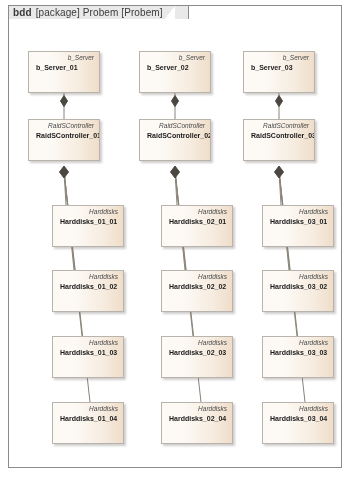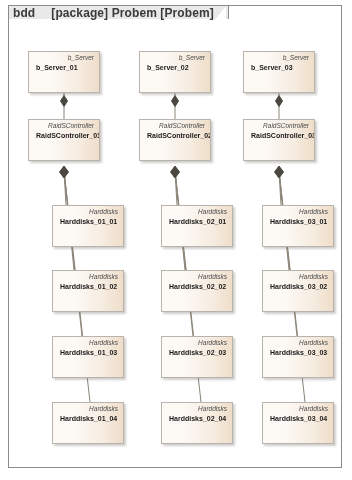--- a/index.html
+++ b/index.html
@@ -30,27 +30,28 @@
     height: 463px;
     border: 1px solid #8b8b8b;
     background: #ffffff;
     box-sizing: border-box;
   }
   .frame-tab {
     position: absolute;
     left: 8px;
     top: 5px;
     height: 14px;
-    padding: 0 1px 0 4px;
+    padding: 0 12px 0 4px;
     background: #e9e9e9;
     border: 1px solid #8b8b8b;
     border-bottom: none;
     box-sizing: border-box;
     display: flex;
-    font-size: 12px;
+    align-items: center;
+    font-size: 10px;
     color: #3a3a3a;
     white-space: nowrap;
     letter-spacing: 0.1px;
   }
   .frame-tab-corner {
     width: 11px;
     height: 14px;
     margin-left: 1px;
     background: linear-gradient(to bottom right, #e9e9e9 49%, #ffffff 50%);
     border-right: 1px solid transparent;
@@ -60,21 +61,21 @@
     content: "";
     position: absolute;
     left: 0; top: 0;
     width: 15px;
     height: 19px;
     border-left: 0;
     border-bottom: 0;
     transform: rotate(0deg);
   }
   .tab-kind { font-weight: bold; }
-  .tab-rest { font-weight: bold; margin-left: 16px; }
+  .tab-rest { font-weight: normal; margin-left: 4px; }
 
   
   #connector-layer {
     position: absolute;
     left: 0; top: 0;
     width: 352px;
     height: 480px;
     pointer-events: none;
   }
 

